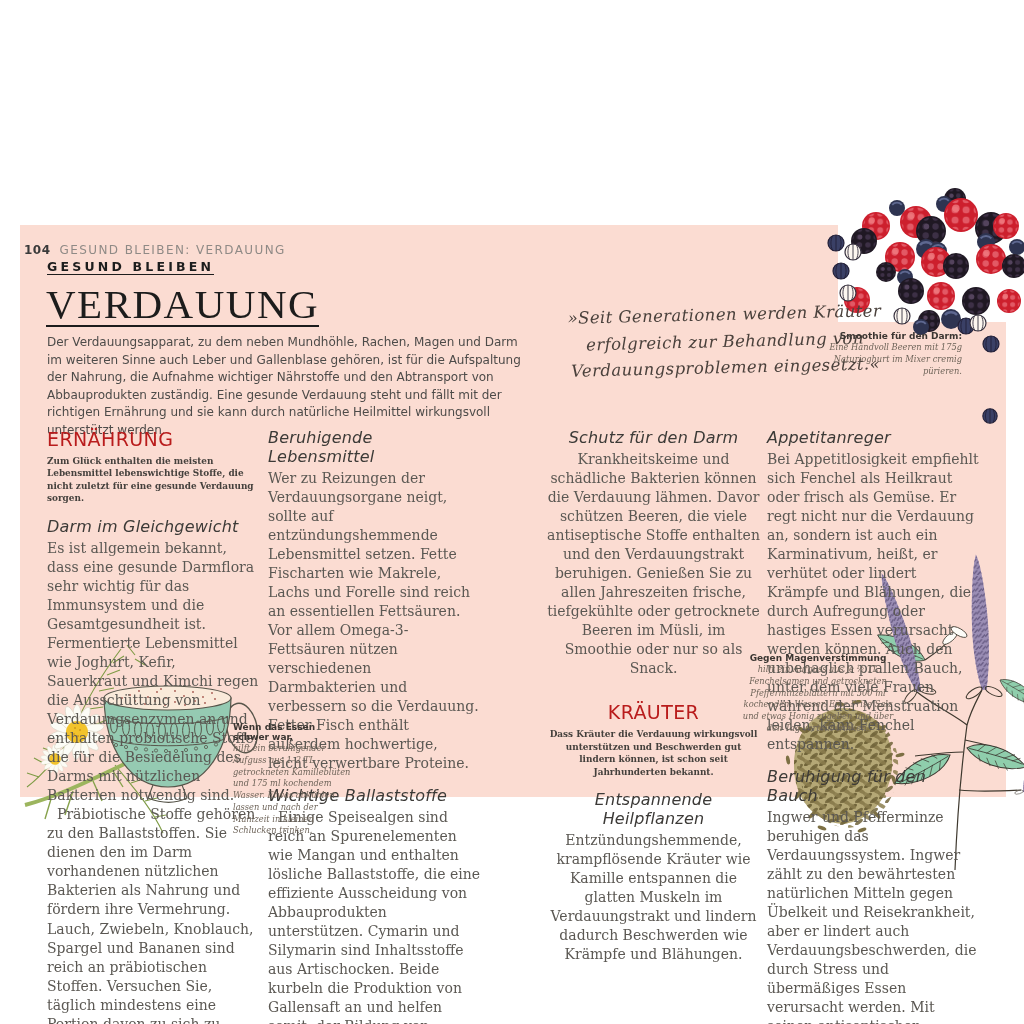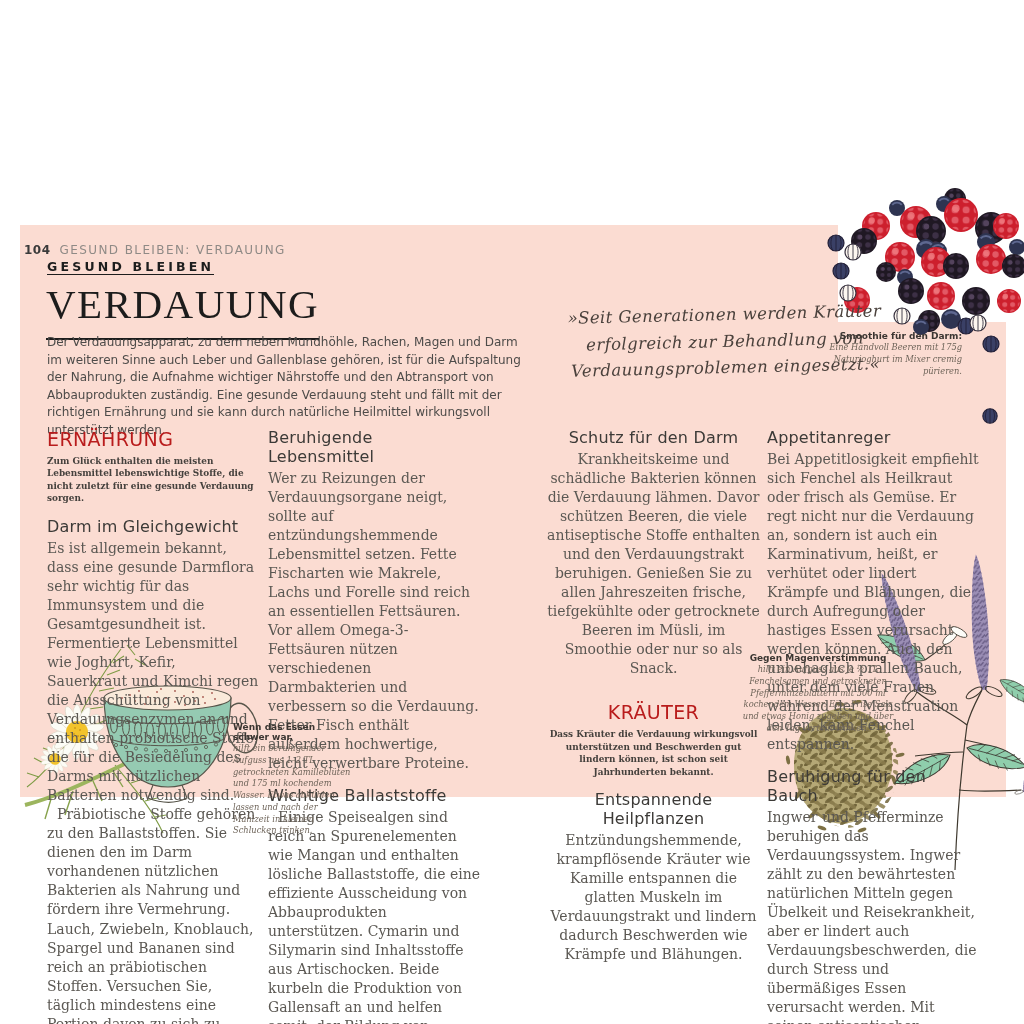--- a/index.html
+++ b/index.html
@@ -9,40 +9,40 @@
   .pink{left:20px;top:225px;width:986px;height:572px;background:#fbdcd2;}
   .notch{left:838px;top:225px;width:168px;height:97px;background:#ffffff;}
 
   .runhead{left:24px;top:243px;font-size:12px;letter-spacing:1.4px;color:#8f8a86;z-index:6;text-align:center;}
   .runhead .pagenum{font-weight:bold;color:#3a3a3a;letter-spacing:0.5px;margin-right:9px;}
 
   .kicker{left:47px;top:259px;font-size:12.5px;font-weight:bold;letter-spacing:3.2px;color:#1d1d1d;
           display:inline-block;border-bottom:1.6px solid #1d1d1d;padding-bottom:0;z-index:6;}
   .title{left:46px;top:284px;font-family:"Liberation Serif",serif;font-size:41px;font-weight:500;
          letter-spacing:1.5px;color:#1c1c1c;display:inline-block;border-bottom:2px solid #1c1c1c;
-         padding-bottom:13px;line-height:1.0;z-index:6;}
+         padding-bottom:0;line-height:1.0;z-index:6;}
   .intro{left:47px;top:334px;width:478px;font-size:12px;line-height:1.46;color:#4d4b49;z-index:6;}
 
   .quote{left:558px;top:302px;width:334px;text-align:center;font-family:"DejaVu Serif",serif;
          font-style:italic;font-size:16.5px;line-height:1.62;color:#4a413c;letter-spacing:0.4px;
          transform:rotate(-1.4deg);z-index:6;}
 
   .cap{z-index:7;}
   .cap .lead{font-size:9px;font-weight:bold;color:#3b3632;display:block;margin-bottom:1px;}
   .cap .body{font-family:"DejaVu Serif",serif;font-style:italic;font-size:8.3px;line-height:1.42;color:#6e6459;display:block;}
   .cap-smoothie{left:812px;top:331px;width:150px;text-align:right;}
   .cap-tea{left:233px;top:722px;width:118px;text-align:left;}
   .cap-stomach{left:738px;top:653px;width:160px;text-align:center;}
 
   .col{top:428px;width:213px;z-index:6;color:#55524e;}
   .col p{margin:0;font-family:"DejaVu Serif",serif;font-size:14px;line-height:1.36;color:#5b5853;}
   .col p.ind{text-indent:10px;}
   .col p.lead{font-weight:bold;font-size:8.9px;color:#45413d;line-height:1.4;}
   .col h2{margin:0 0 5px 0;font-weight:400;font-size:19px;letter-spacing:0.4px;color:#b91c1c;}
-  .col h3{margin:12px 0 3px 0;font-weight:400;font-size:16px;letter-spacing:0.2px;color:#3c3a37;}
+  .col h3{margin:12px 0 3px 0;font-weight:400;font-size:16px;letter-spacing:0.2px;color:#3c3a37;font-style:italic;}
   .col h3.first{margin-top:0;}
   .col .gap{height:9px;}
   svg{display:block;}
   .art{z-index:4;}
 </style>
 </head>
 <body>
 
 <div id="stage">
 

